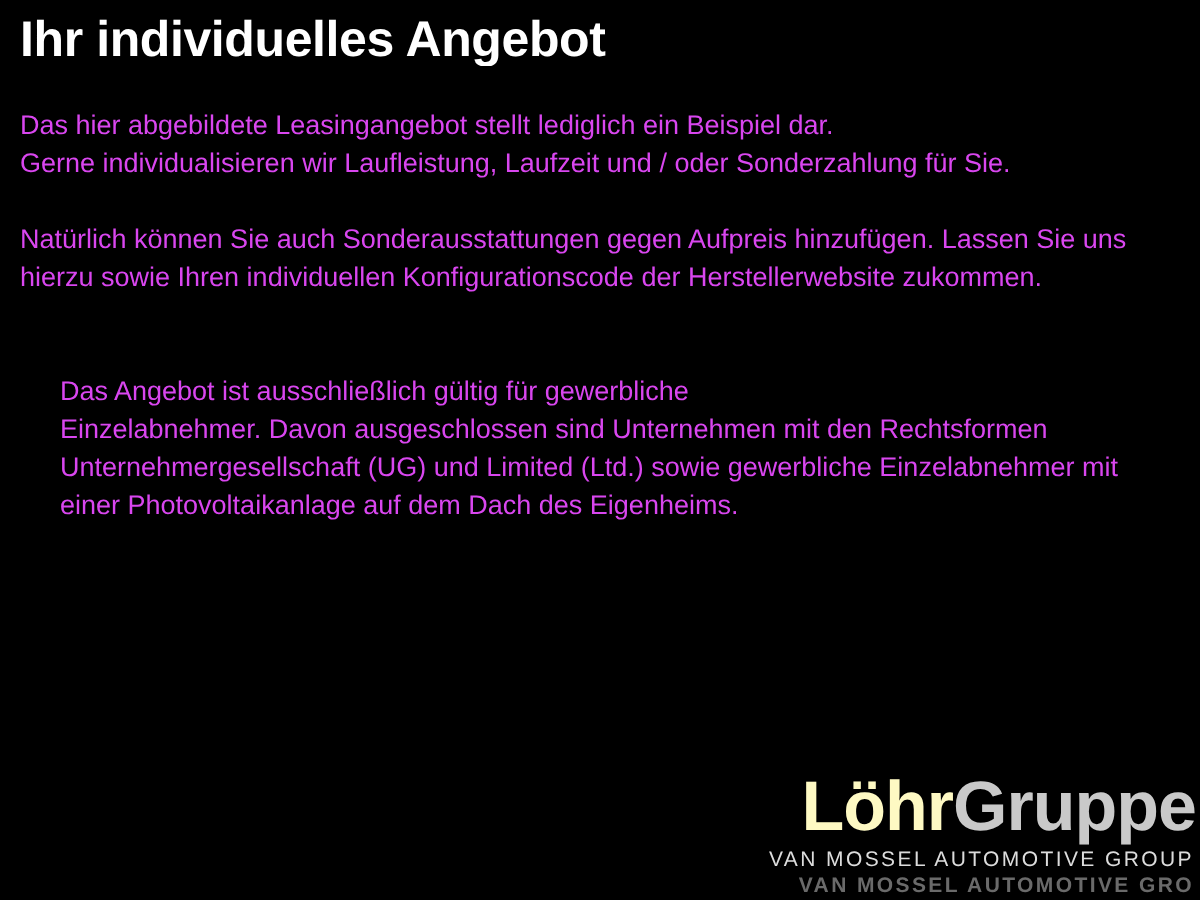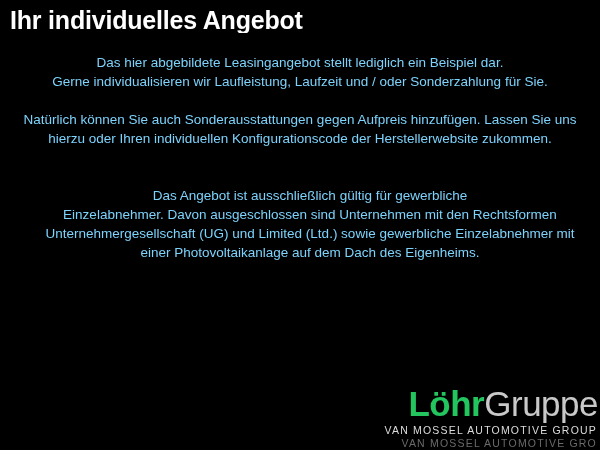--- a/index.html
+++ b/index.html
@@ -28,22 +28,21 @@
     line-height: 1;
     margin: 0;
     padding-top: 8px;
     color: #ffffff;
     white-space: nowrap;
     overflow: hidden;
   }
   .body-text {
     font-size: 13.5px;
     line-height: 19px;
-    color: #7dd3fc;
-    text-align: center;
+    color: #d946ef;
   }
   .para {
     margin: 0;
     padding: 0;
   }
   .gap {
     height: 19px;
   }
   .p1 { margin-top: 20px; }
   .bold-head {
@@ -61,56 +60,57 @@
     padding-right: 0px;
   }
   .logo-main {
     font-size: 35px;
     line-height: 38px;
     white-space: nowrap;
     padding-right: 2px;
   }
   .logo-loehr {
     font-weight: bold;
-    color: #22c55e;
+    color: #fef9c3;
     letter-spacing: -0.5px;
   }
   .logo-gruppe {
-    font-weight: normal;
+    font-weight: bold;
     color: #c9c9c9;
     letter-spacing: -0.5px;
   }
   .logo-sub {
     font-size: 10.5px;
     letter-spacing: 1.2px;
     color: #dcdcdc;
     white-space: nowrap;
     padding-right: 3px;
     line-height: 14px;
     padding-left: 21px;
   }
   .logo-sub.second {
     color: #6a6a6a;
     line-height: 13px;
+    font-weight: bold;
   }
 </style>
 </head>
 <body>
 
 <div class="page">
 
   <h1 class="title">Ihr individuelles Angebot</h1>
 
   <div class="body-text">
 
     <p class="para p1" style="white-space: pre-line;">Das hier abgebildete Leasingangebot stellt lediglich ein Beispiel dar.
 Gerne individualisieren wir Laufleistung, Laufzeit und / oder Sonderzahlung für Sie.</p>
     <div class="gap"></div>
 
-    <p class="para">Natürlich können Sie auch Sonderausstattungen gegen Aufpreis hinzufügen. Lassen Sie uns hierzu oder Ihren individuellen Konfigurationscode der Herstellerwebsite zukommen.</p>
+    <p class="para">Natürlich können Sie auch Sonderausstattungen gegen Aufpreis hinzufügen. Lassen Sie uns hierzu sowie Ihren individuellen Konfigurationscode der Herstellerwebsite zukommen.</p>
     <div class="gap"></div>
 
     <div class="gap"></div>
 
     <p class="para" style="white-space: pre-line; margin-left: 20px;">Das Angebot ist ausschließlich gültig für gewerbliche
 Einzelabnehmer. Davon ausgeschlossen sind Unternehmen mit den Rechtsformen Unternehmergesellschaft (UG) und Limited (Ltd.) sowie gewerbliche Einzelabnehmer mit einer Photovoltaikanlage auf dem Dach des Eigenheims.</p>
 
   </div>
 
   <div class="logo-area">

